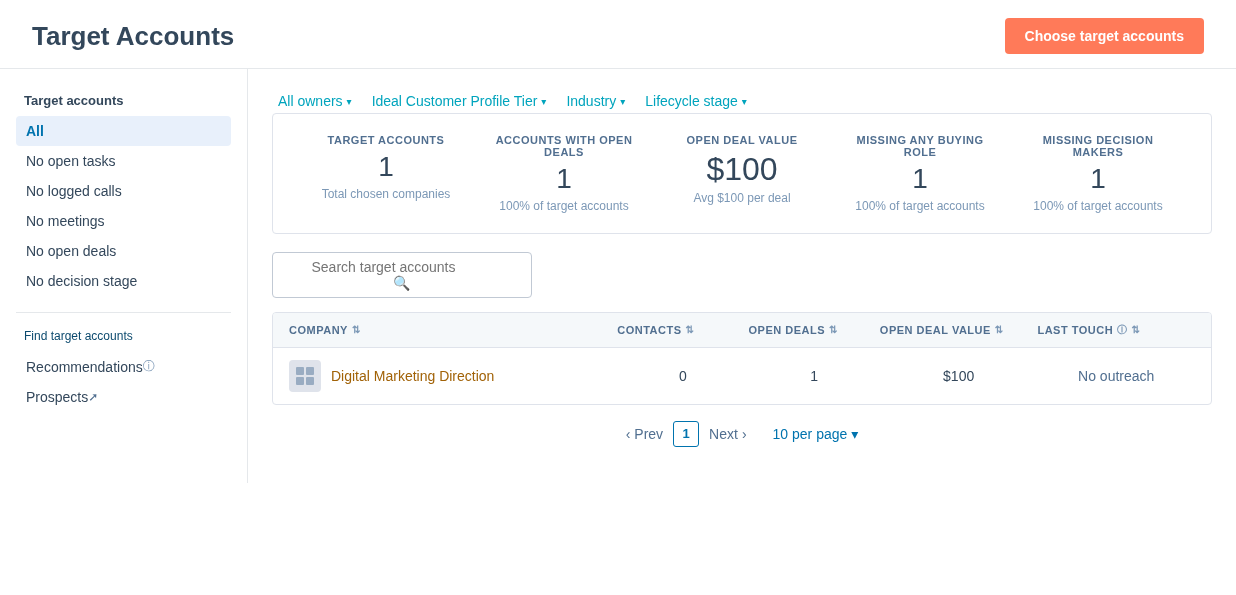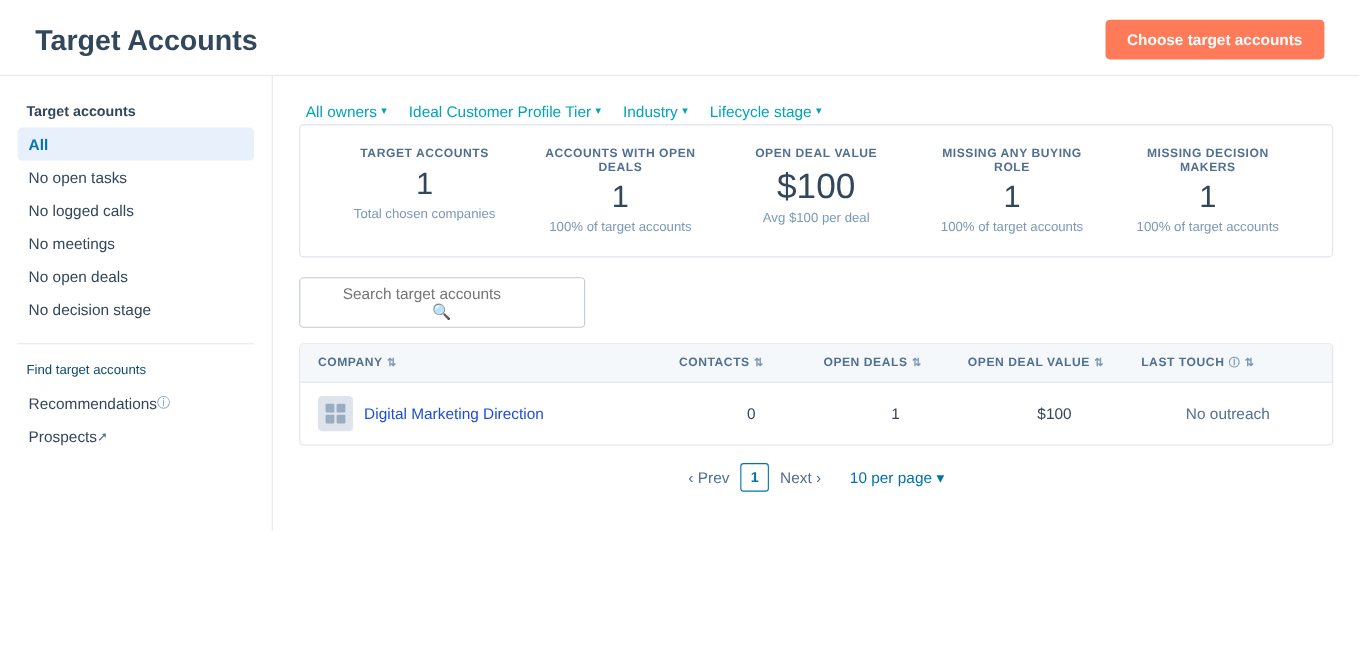--- a/index.html
+++ b/index.html
@@ -60,21 +60,21 @@
     .info-circle { color: #7c98b6; font-size: 10px; }
 
     .table-row { display: flex; align-items: center; padding: 12px 16px; border-bottom: 1px solid #f0f3f7; }
     .table-row:last-child { border-bottom: none; }
     .td { font-size: 14px; color: #33475b; }
     .td-company { flex: 2.5; display: flex; align-items: center; gap: 10px; }
     .td-contacts { flex: 1; text-align: center; }
     .td-open-deals { flex: 1; text-align: center; }
     .td-deal-value { flex: 1.2; text-align: center; }
     .td-last-touch { flex: 1.2; text-align: center; color: #516f90; }
-    .company-link { color: #1d4ed8; text-decoration: none; font-weight: 500; }
+    .company-link { color: #a16207; text-decoration: none; font-weight: 500; }
     .company-icon { width: 32px; height: 32px; background: #dfe3eb; border-radius: 4px; display: flex; align-items: center; justify-content: center; }
     .company-grid { display: grid; grid-template-columns: 1fr 1fr; grid-template-rows: 1fr 1fr; gap: 2px; width: 18px; height: 18px; }
     .company-grid-cell { background: #99acc2; border-radius: 1px; }
 
     
     .pagination { display: flex; align-items: center; justify-content: center; gap: 10px; padding: 16px; }
     .page-btn { background: transparent; border: none; color: #516f90; cursor: pointer; font-size: 14px; display: flex; align-items: center; gap: 4px; }
     .page-num { border: 1px solid #0073ae; color: #0073ae; border-radius: 3px; width: 26px; height: 26px; display: flex; align-items: center; justify-content: center; font-size: 13px; font-weight: 600; }
     .per-page-btn { background: transparent; border: none; color: #0073ae; cursor: pointer; font-size: 14px; display: flex; align-items: center; gap: 4px; font-weight: 500; margin-left: 16px; }
   </style>

